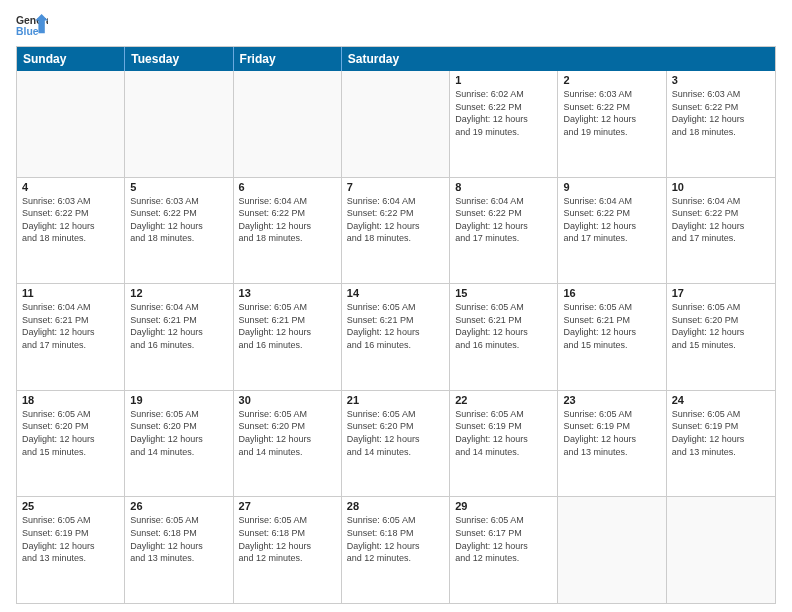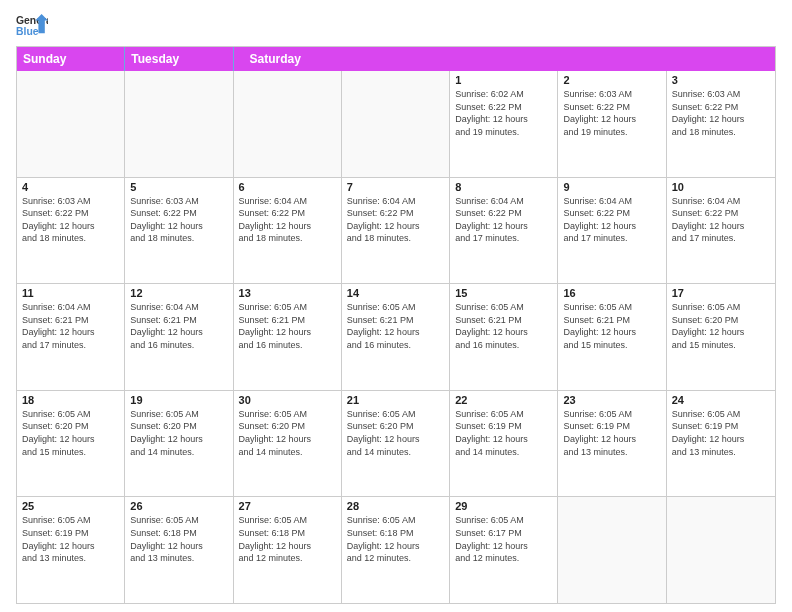--- a/index.html
+++ b/index.html
@@ -47,31 +47,31 @@
     }
     .calendar {
       flex: 1;
       display: flex;
       flex-direction: column;
       border: 1px solid #ccc;
     }
     .cal-header {
       display: grid;
       grid-template-columns: repeat(7, 1fr);
-      background: #d946ef;
+      background: #0369a1;
     }
     .cal-header-cell {
       color: #fff;
       font-weight: bold;
       font-size: 12px;
       padding: 5px 6px;
       text-align: left;
       border-right: 1px solid #6aaae0;
     }
-    .cal-header-cell:last-child { border-right: none; margin-left: 10px; }
+    .cal-header-cell:last-child { border-right: none; }
     .cal-body {
       flex: 1;
       display: flex;
       flex-direction: column;
     }
     .cal-row {
       display: grid;
       grid-template-columns: repeat(7, 1fr);
       flex: 1;
       border-top: 1px solid #ccc;
@@ -116,20 +116,21 @@
     <div class="title-block">
       <div class="main-title"></div>
       <div class="subtitle"></div>
     </div>
   </div>
 
   <div class="calendar">
     <div class="cal-header">
     <div class="cal-header-cell">Sunday</div>
         <div class="cal-header-cell">Tuesday</div>
+        <div class="cal-header-cell">Friday</div>
         <div class="cal-header-cell">Saturday</div>
       </div>
     <div class="cal-body">
     <div class="cal-row">
           <div class="cal-cell empty"></div>
           <div class="cal-cell empty"></div>
           <div class="cal-cell empty"></div>
           <div class="cal-cell empty"></div>
           <div class="cal-cell">
             <div class="day-num">1</div>

